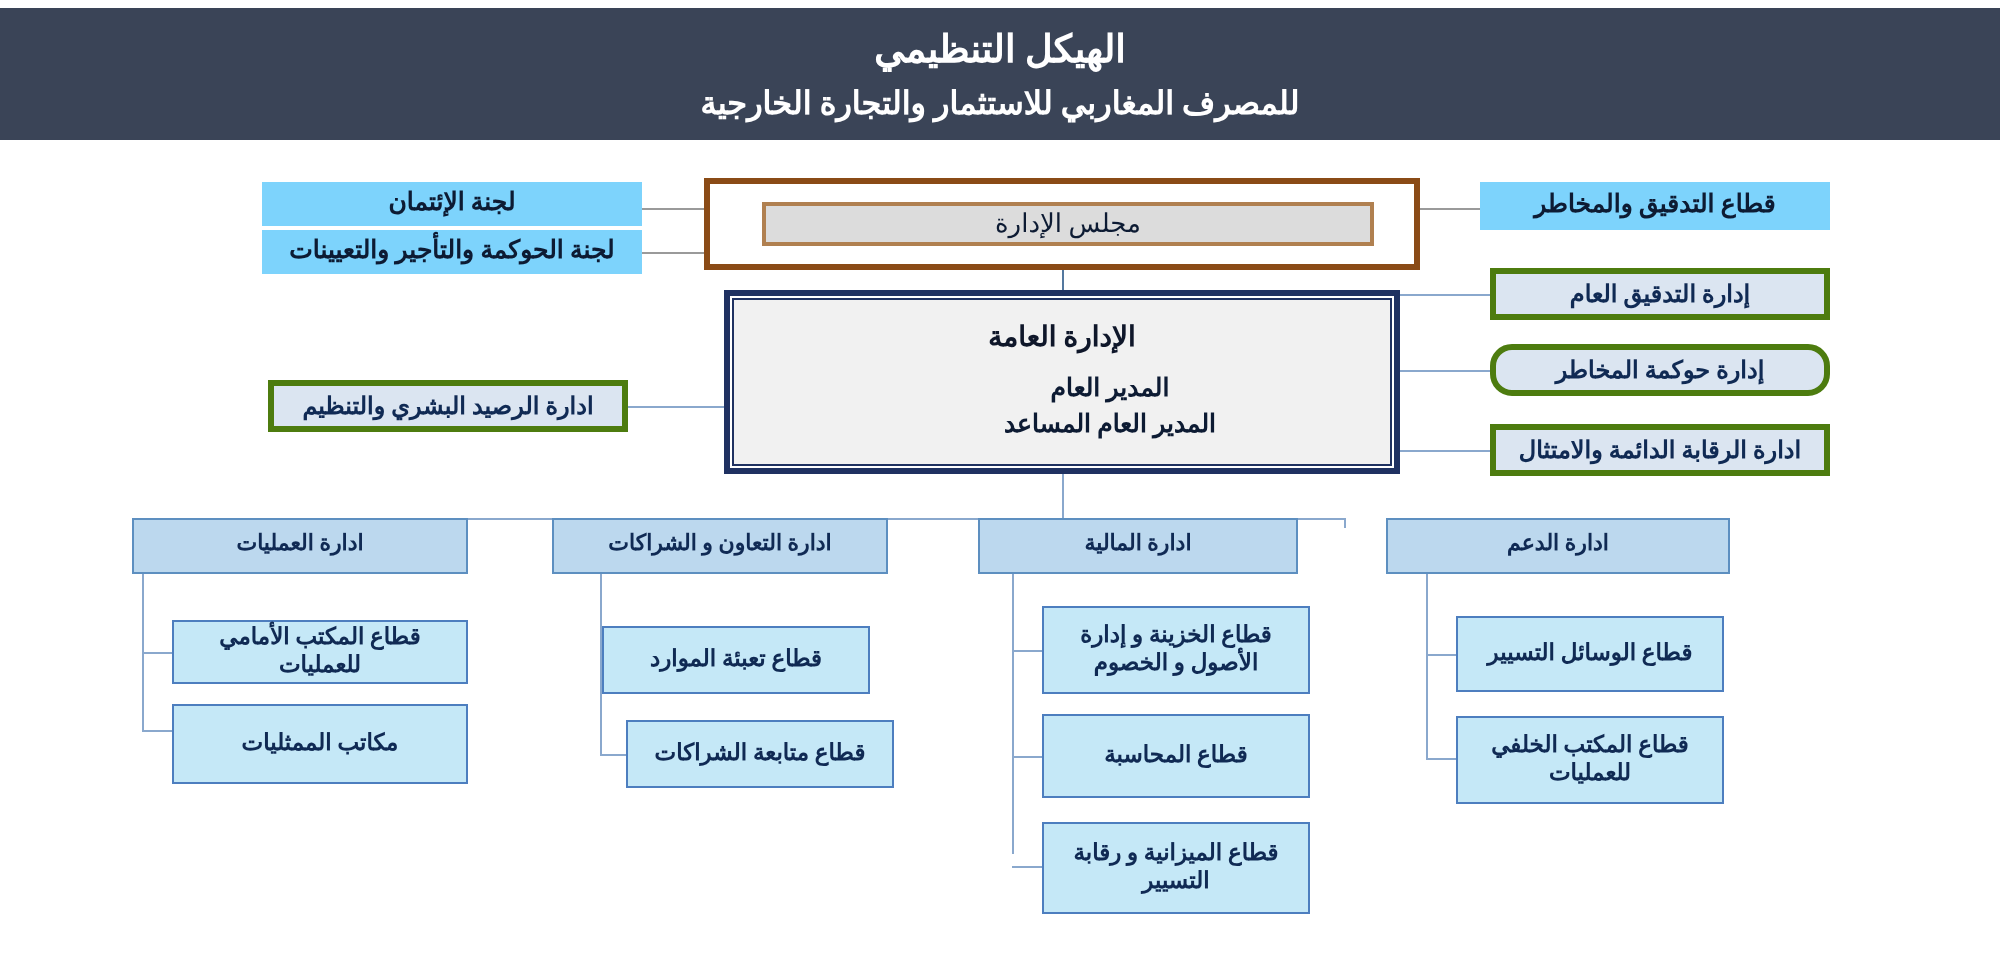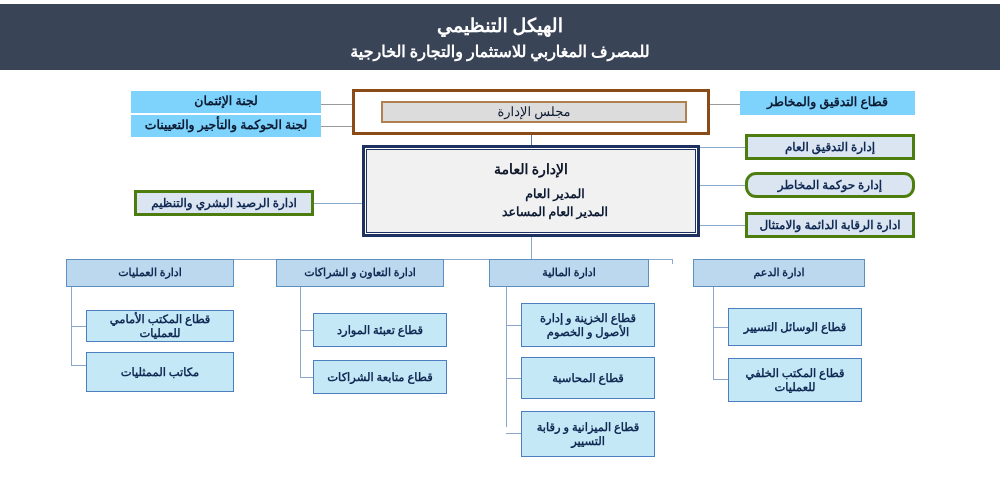--- a/index.html
+++ b/index.html
@@ -228,21 +228,21 @@
     <span>قطاع المكتب الأمامي  للعمليات</span>
   </div>
   <div class="node unit" style="left:86px; top:352px; width:148px; height:40px;">
     <span>مكاتب الممثليات</span>
   </div>
 
   <div class="ln v" style="left:300px; top:287px; height:90px;"></div>
   <div class="ln h" style="left:300px; top:330px; width:13px;"></div>
   <div class="ln h" style="left:300px; top:377px; width:13px;"></div>
 
-  <div class="node unit" style="left:313px; top:313px; width:134px; height:34px;text-align:center;">
+  <div class="node unit" style="left:301px; top:313px; width:134px; height:34px;text-align:center;">
     <span>قطاع  تعبئة  الموارد</span>
   </div>
   <div class="node unit" style="left:313px; top:360px; width:134px; height:34px;">
     <span>قطاع  متابعة  الشراكات</span>
   </div>
 
   <div class="ln v" style="left:506px; top:287px; height:140px;"></div>
   <div class="ln h" style="left:506px; top:325px; width:15px;"></div>
   <div class="ln h" style="left:506px; top:378px; width:15px;"></div>
   <div class="ln h" style="left:506px; top:433px; width:15px;"></div>

